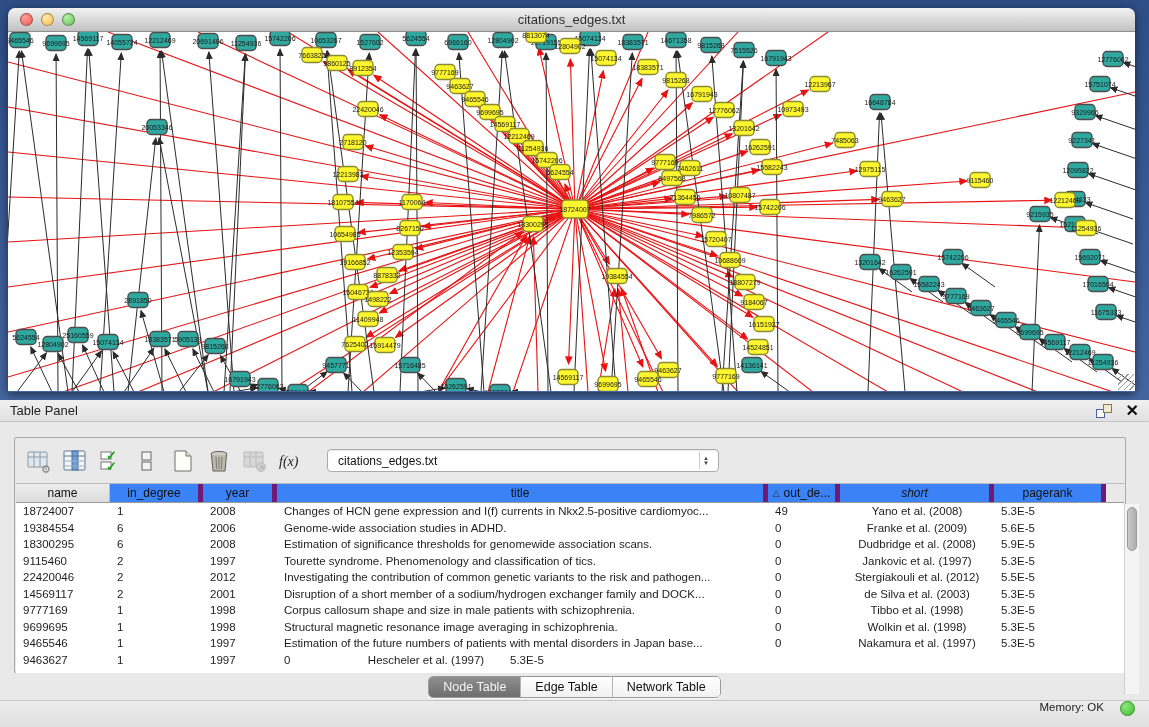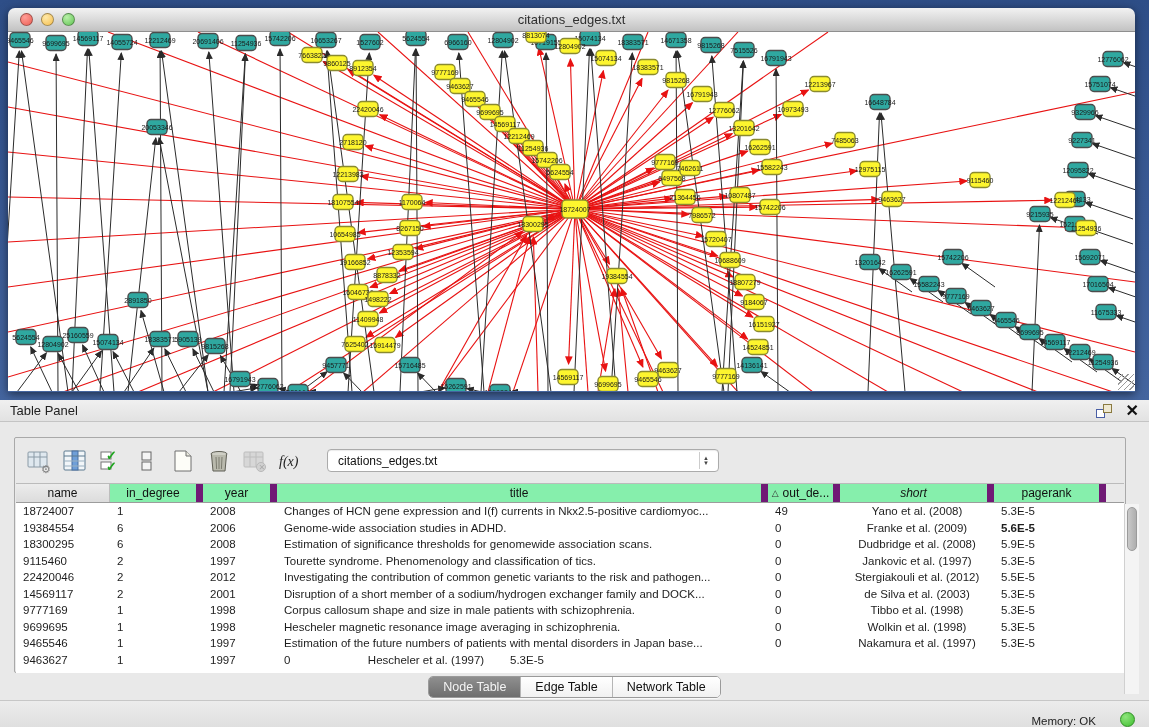--- a/index.html
+++ b/index.html
@@ -43,42 +43,42 @@
   .combo { margin-left:14px; width:392px; height:23px; background:#fff;
     border:1px solid #ababab; border-radius:4px; box-shadow:inset 0 1px 1px rgba(0,0,0,.08);
     display:flex; align-items:center; padding:0 6px 0 10px; font-size:12px; color:#111; cursor:pointer; }
   .combo .cval { flex:1; }
   .combo .step { width:13px; height:17px; border-left:1px solid #ccc; display:flex; flex-direction:column;
     align-items:center; justify-content:center; font-size:6px; color:#444; line-height:5px; }
 
   .tablewrap { position:relative; margin:0 1px; }
   .thead { display:flex; height:20px; border-top:1px solid #bbb; border-bottom:1px solid #9c9c9c; }
   .th { font-size:12px; color:#111; display:flex; align-items:center; justify-content:center;
-    border-right:7px solid #701a75; background:#86efac; cursor:pointer; overflow:hidden; white-space:nowrap; }
+    border-right:5px solid #701a75; background:#3b82f6; cursor:pointer; overflow:hidden; white-space:nowrap; }
   .th.gray { background:linear-gradient(180deg,#ececec,#dcdcdc); border-right:1px solid #bdbdbd; }
   .th .sort { font-size:9px; margin-right:4px; color:#333; }
   .tbody { background:#fff; height:170px; overflow:hidden; }
   .tr { display:flex; height:16.5px; line-height:16.5px; font-size:11.5px; color:#1d1d1d; cursor:default; }
   .td { padding-left:7px; white-space:nowrap; overflow:hidden; }
   .td.center { text-align:center; padding-left:0; }
   .vscroll { position:absolute; right:-15px; top:21px; width:15px; height:190px;
     background:#f4f4f4; border-left:1px solid #d0d0d0; }
   .vthumb { position:absolute; left:2px; top:3px; width:10px; height:44px; background:linear-gradient(90deg,#c9c9c9,#aeaeae);
     border:1px solid #9a9a9a; border-radius:6px; }
 
   .tabs-row { position:absolute; left:0; right:0; top:273px; height:27px; display:flex; justify-content:center; align-items:center; }
   .seg { display:flex; border:1px solid #9a9a9a; border-radius:5px; overflow:hidden; background:#fdfdfd;
     box-shadow:0 1px 1px rgba(255,255,255,.8); }
   .seg-btn { font-size:12.5px; padding:3px 14px; color:#111; border-right:1px solid #b5b5b5; cursor:pointer; background:linear-gradient(180deg,#ffffff,#f1f1f1); }
   .seg-btn:last-child { border-right:none; }
   .seg-btn.active { background:linear-gradient(180deg,#8f8f8f,#6e6e6e); color:#f4f4f4; }
 
   
   .statusbar { width:1149px; height:27px; background:linear-gradient(180deg,#ececec,#dfdfdf);
-    border-top:1px solid #c7c7c7; display:flex; align-items:flex-end; justify-content:flex-end; padding-right:14px; gap:24px; }
+    border-top:1px solid #c7c7c7; display:flex; align-items:flex-start; justify-content:flex-end; padding-right:14px; gap:16px; }
   .mem-label { font-size:11.5px; color:#222; }
   .mem-dot { width:15px; height:15px; border-radius:50%; background:radial-gradient(circle at 35% 30%,#8fe57d,#3fbf2f);
     border:1px solid #2f8f25; }
 </style>
 </head>
 <body>
 
 <div class="desktop">
   <div class="net-window">
     <div class="titlebar">
@@ -911,21 +911,21 @@
             <div class="td center" style="width: 154px;">Yano et al. (2008)</div>
             <div class="td" style="width: 112px;">5.3E-5</div>
           </div>
           <div class="tr">
             <div class="td" style="width: 94px;">19384554</div>
             <div class="td" style="width: 93px;">6</div>
             <div class="td" style="width: 74px;">2006</div>
             <div class="td" style="width: 491px;">Genome-wide association studies in ADHD.</div>
             <div class="td" style="width: 72px;">0</div>
             <div class="td center" style="width: 154px;">Franke et al. (2009)</div>
-            <div class="td" style="width: 112px; font-weight: bold;">5.6E-5</div>
+            <div class="td" style="width: 112px;">5.6E-5</div>
           </div>
           <div class="tr">
             <div class="td" style="width: 94px;">18300295</div>
             <div class="td" style="width: 93px;">6</div>
             <div class="td" style="width: 74px;">2008</div>
             <div class="td" style="width: 491px;">Estimation of significance thresholds for genomewide association scans.</div>
             <div class="td" style="width: 72px;">0</div>
             <div class="td center" style="width: 154px;">Dudbridge et al. (2008)</div>
             <div class="td" style="width: 112px;">5.9E-5</div>
           </div>
@@ -962,21 +962,21 @@
             <div class="td" style="width: 74px;">1998</div>
             <div class="td" style="width: 491px;">Corpus callosum shape and size in male patients with schizophrenia.</div>
             <div class="td" style="width: 72px;">0</div>
             <div class="td center" style="width: 154px;">Tibbo et al. (1998)</div>
             <div class="td" style="width: 112px;">5.3E-5</div>
           </div>
           <div class="tr">
             <div class="td" style="width: 94px;">9699695</div>
             <div class="td" style="width: 93px;">1</div>
             <div class="td" style="width: 74px;">1998</div>
-            <div class="td" style="width: 491px;">Hescheler magnetic resonance image averaging in schizophrenia.</div>
+            <div class="td" style="width: 491px;">Structural magnetic resonance image averaging in schizophrenia.</div>
             <div class="td" style="width: 72px;">0</div>
             <div class="td center" style="width: 154px;">Wolkin et al. (1998)</div>
             <div class="td" style="width: 112px;">5.3E-5</div>
           </div>
           <div class="tr">
             <div class="td" style="width: 94px;">9465546</div>
             <div class="td" style="width: 93px;">1</div>
             <div class="td" style="width: 74px;">1997</div>
             <div class="td" style="width: 491px;">Estimation of the future numbers of patients with mental disorders in Japan base...</div>
             <div class="td" style="width: 72px;">0</div>

